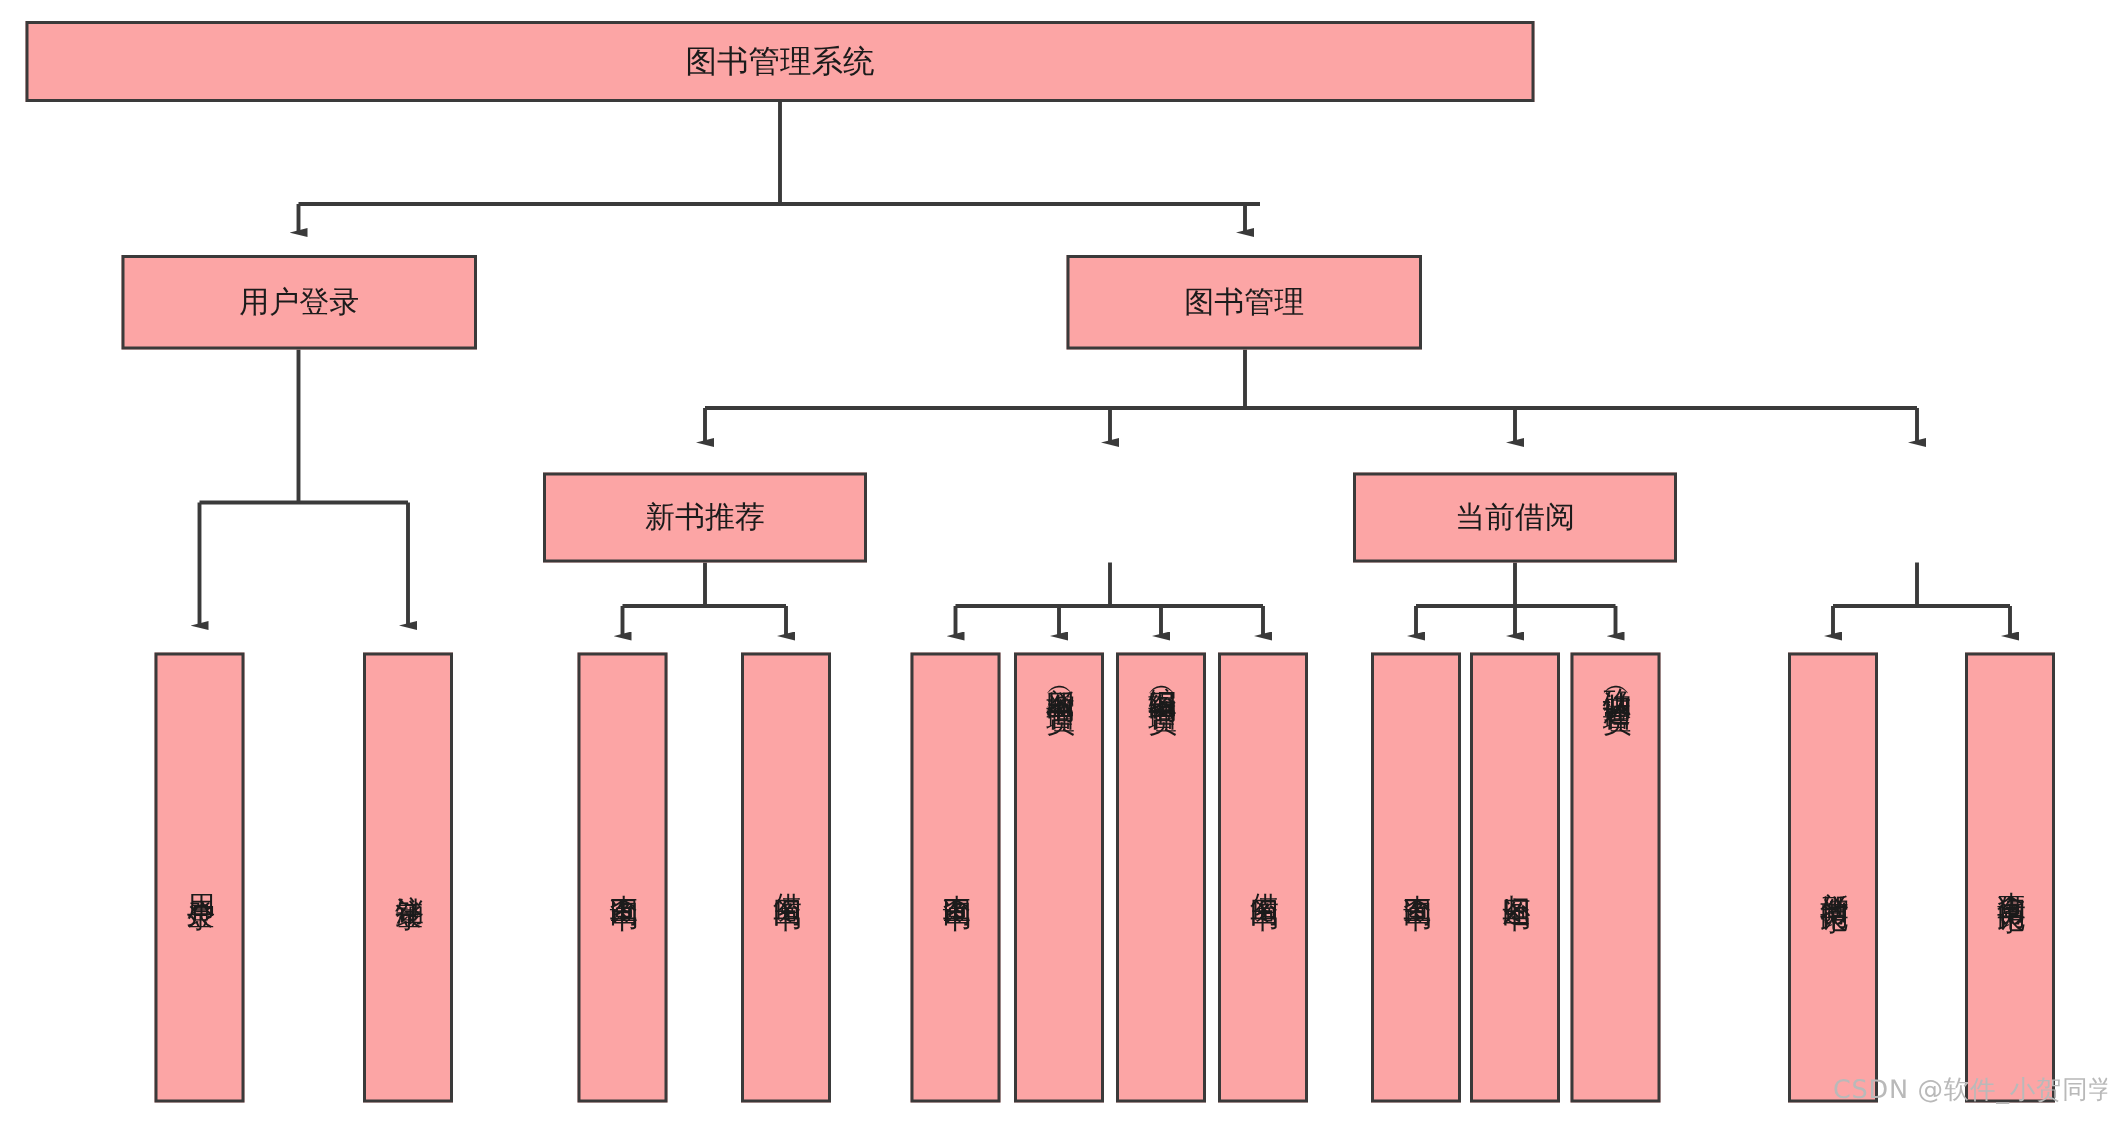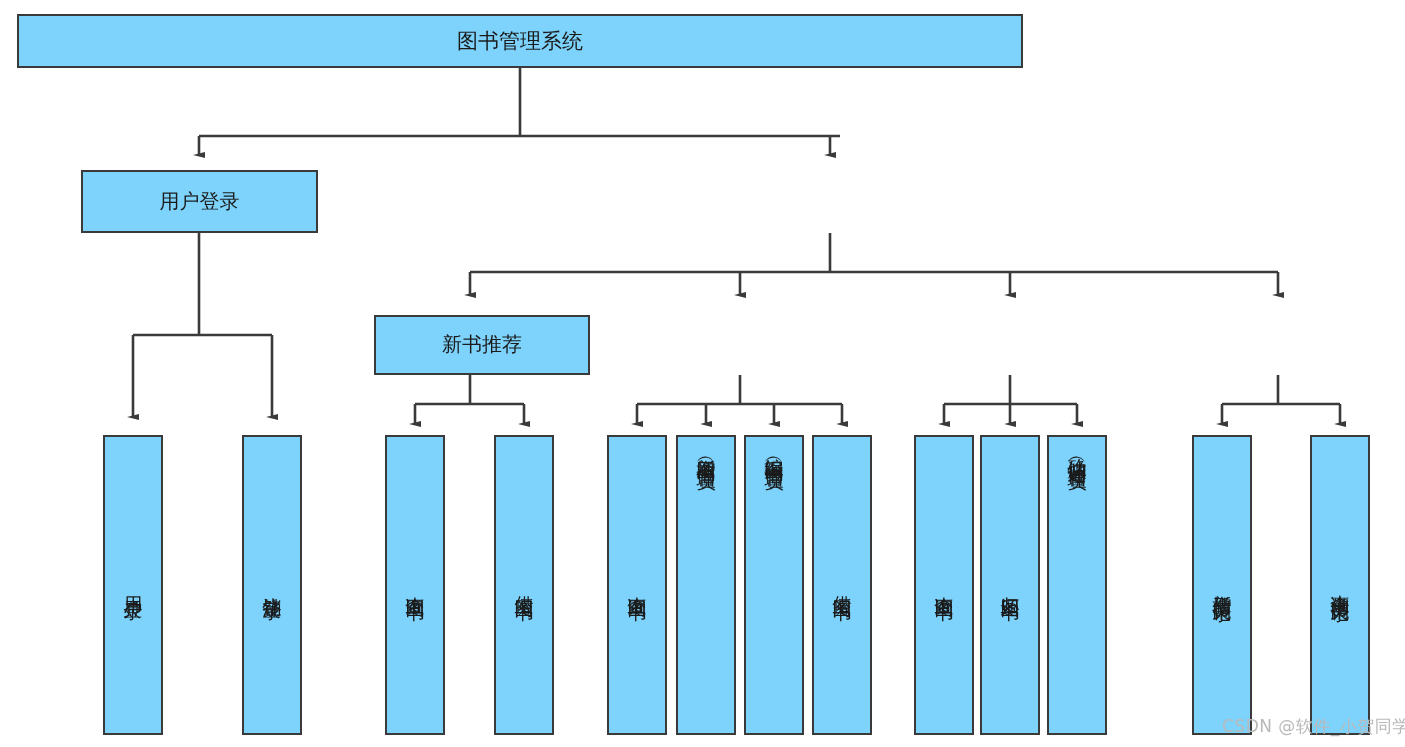--- a/index.html
+++ b/index.html
@@ -23,41 +23,40 @@
     position: absolute;
     left: 0;
     top: 0;
     width: 1405px;
     height: 747px;
     pointer-events: none;
   }
   .node {
     position: absolute;
     box-sizing: border-box;
-    background: #7dd3fc;
+    background: #fca5a5;
     border: 2px solid #3a3a3a;
     display: flex;
     align-items: center;
     justify-content: center;
     text-align: center;
     color: #1b1b1b;
   }
   .node .lbl {
     display: block;
     line-height: 1.18;
   }
   .node-root {
     font-size: 21px;
   }
   .node-l2 {
     font-size: 20px;
   }
   .node-l3 {
     font-size: 20px;
-    margin-left: 12px;
   }
   .node-leaf {
     font-size: 19px;
     align-items: center;
     justify-content: center;
     padding: 6px 0;
   }
   .node-leaf .lbl {
     writing-mode: vertical-rl;
     text-orientation: upright;
@@ -132,24 +131,30 @@
     </g>
   </svg>
 
   <div class="node node-root" style="left:17px; top:14px; width:1006px; height:54px;">
     <span class="lbl">图书管理系统</span>
   </div>
 
   <div class="node node-l2" style="left:81px; top:170px; width:237px; height:63px;">
     <span class="lbl">用户登录</span>
   </div>
+  <div class="node node-l2" style="left:711px; top:170px; width:237px; height:63px;">
+    <span class="lbl">图书管理</span>
+  </div>
 
   <div class="node node-l3" style="left:362px; top:315px; width:216px; height:60px;">
     <span class="lbl">新书推荐</span>
   </div>
+  <div class="node node-l3" style="left:902px; top:315px; width:216px; height:60px;">
+    <span class="lbl">当前借阅</span>
+  </div>
 
   <div class="node node-leaf" style="left:103px; top:435px; width:60px; height:300px;">
     <span class="lbl">用户登录</span>
   </div>
   <div class="node node-leaf" style="left:242px; top:435px; width:60px; height:300px;">
     <span class="lbl">注销登录</span>
   </div>
 
   <div class="node node-leaf" style="left:385px; top:435px; width:60px; height:300px;">
     <span class="lbl">查询图书</span>

